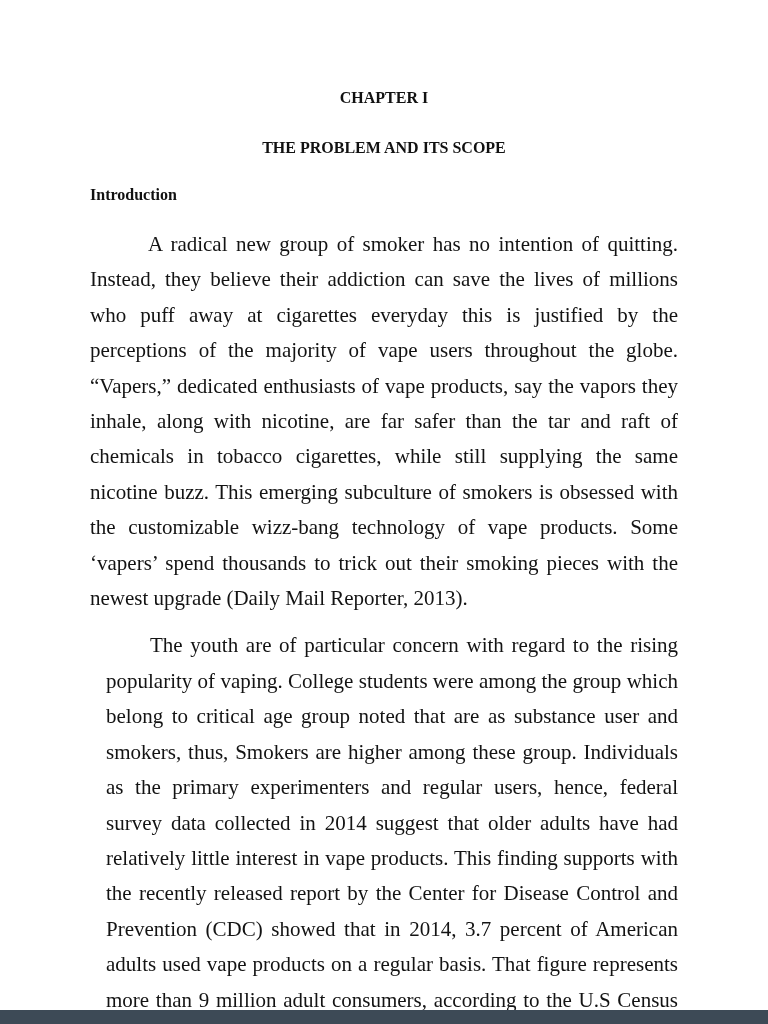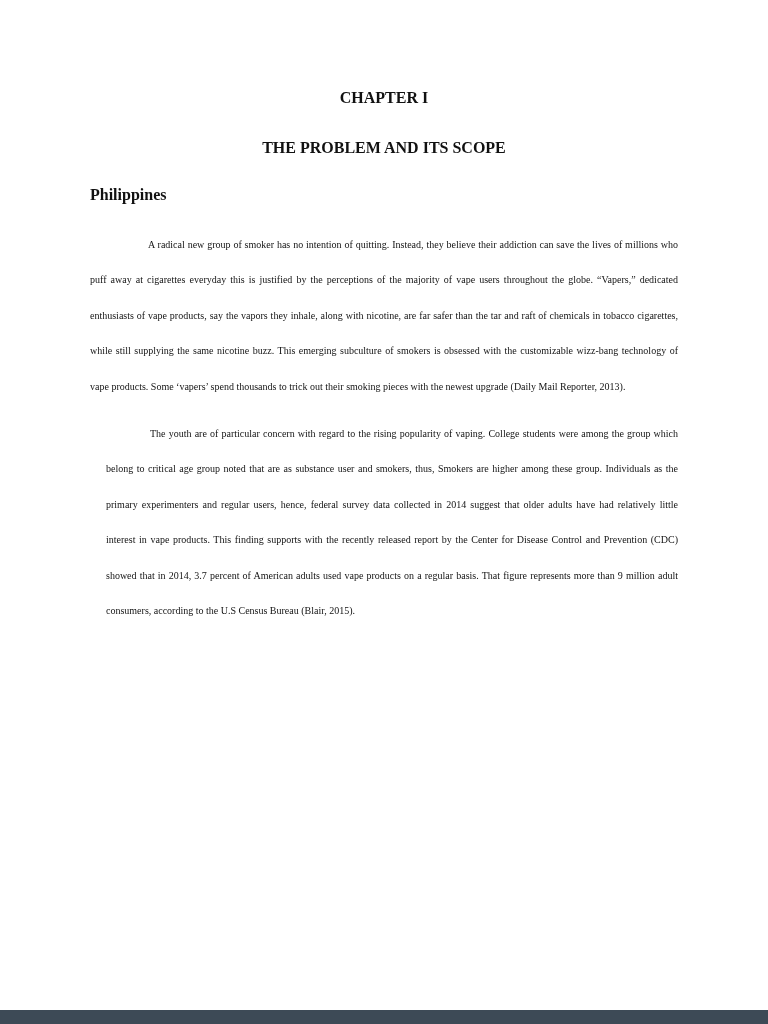--- a/index.html
+++ b/index.html
@@ -41,21 +41,21 @@
   .chapter-subtitle {
     text-align: center;
     margin-top: 30px;
     font-family: Liberation Serif, serif;
   }
   .section-heading {
     text-align: left;
     margin-top: 27px;
   }
   p.body-par {
-    font-size: 10px;
+    font-size: 21px;
     line-height: 35.4px;
     text-align: justify;
     margin: 22px 0 0 0;
     color: #131313;
   }
   p.body-par + p.body-par {
     margin-top: 12px;
     margin-left: 16px;
   }
   .indent-lg { text-indent: 58px; }
@@ -70,18 +70,18 @@
     background: #3d4a56;
   }
 </style>
 </head>
 <body>
 
 <div class="viewer">
   <div class="page" style="background: rgb(255, 255, 255);">
     <h1 class="chapter-title">CHAPTER I</h1>
     <h2 class="chapter-subtitle">THE PROBLEM AND ITS SCOPE</h2>
-    <h3 class="section-heading">Philippines</h3>
+    <h3 class="section-heading">Introduction</h3>
     <p class="body-par indent-lg">A radical new group of smoker has no intention of quitting. Instead, they believe their addiction can save the lives of millions who puff away at cigarettes everyday this is justified by the perceptions of the majority of vape users throughout the globe. “Vapers,” dedicated enthusiasts of vape products, say the vapors they inhale, along with nicotine, are far safer than the tar and raft of chemicals in tobacco cigarettes, while still supplying the same nicotine buzz. This emerging subculture of smokers is obsessed with the customizable wizz-bang technology of vape products. Some ‘vapers’ spend thousands to trick out their smoking pieces with the newest upgrade (Daily Mail Reporter, 2013).</p>
     <p class="body-par indent-md">The youth are of particular concern with regard to the rising popularity of vaping. College students were among the group which belong to critical age group noted that are as substance user and smokers, thus, Smokers are higher among these group. Individuals as the primary experimenters and regular users, hence, federal survey data collected in 2014 suggest that older adults have had relatively little interest in vape products. This finding supports with the recently released report by the Center for Disease Control and Prevention (CDC) showed that in 2014, 3.7 percent of American adults used vape products on a regular basis. That figure represents more than 9 million adult consumers, according to the U.S Census Bureau (Blair, 2015).</p>
   </div>
   <div class="bottom-bar" style="background: rgb(61, 74, 86);"></div>
 </div>
 
 </body></html>

